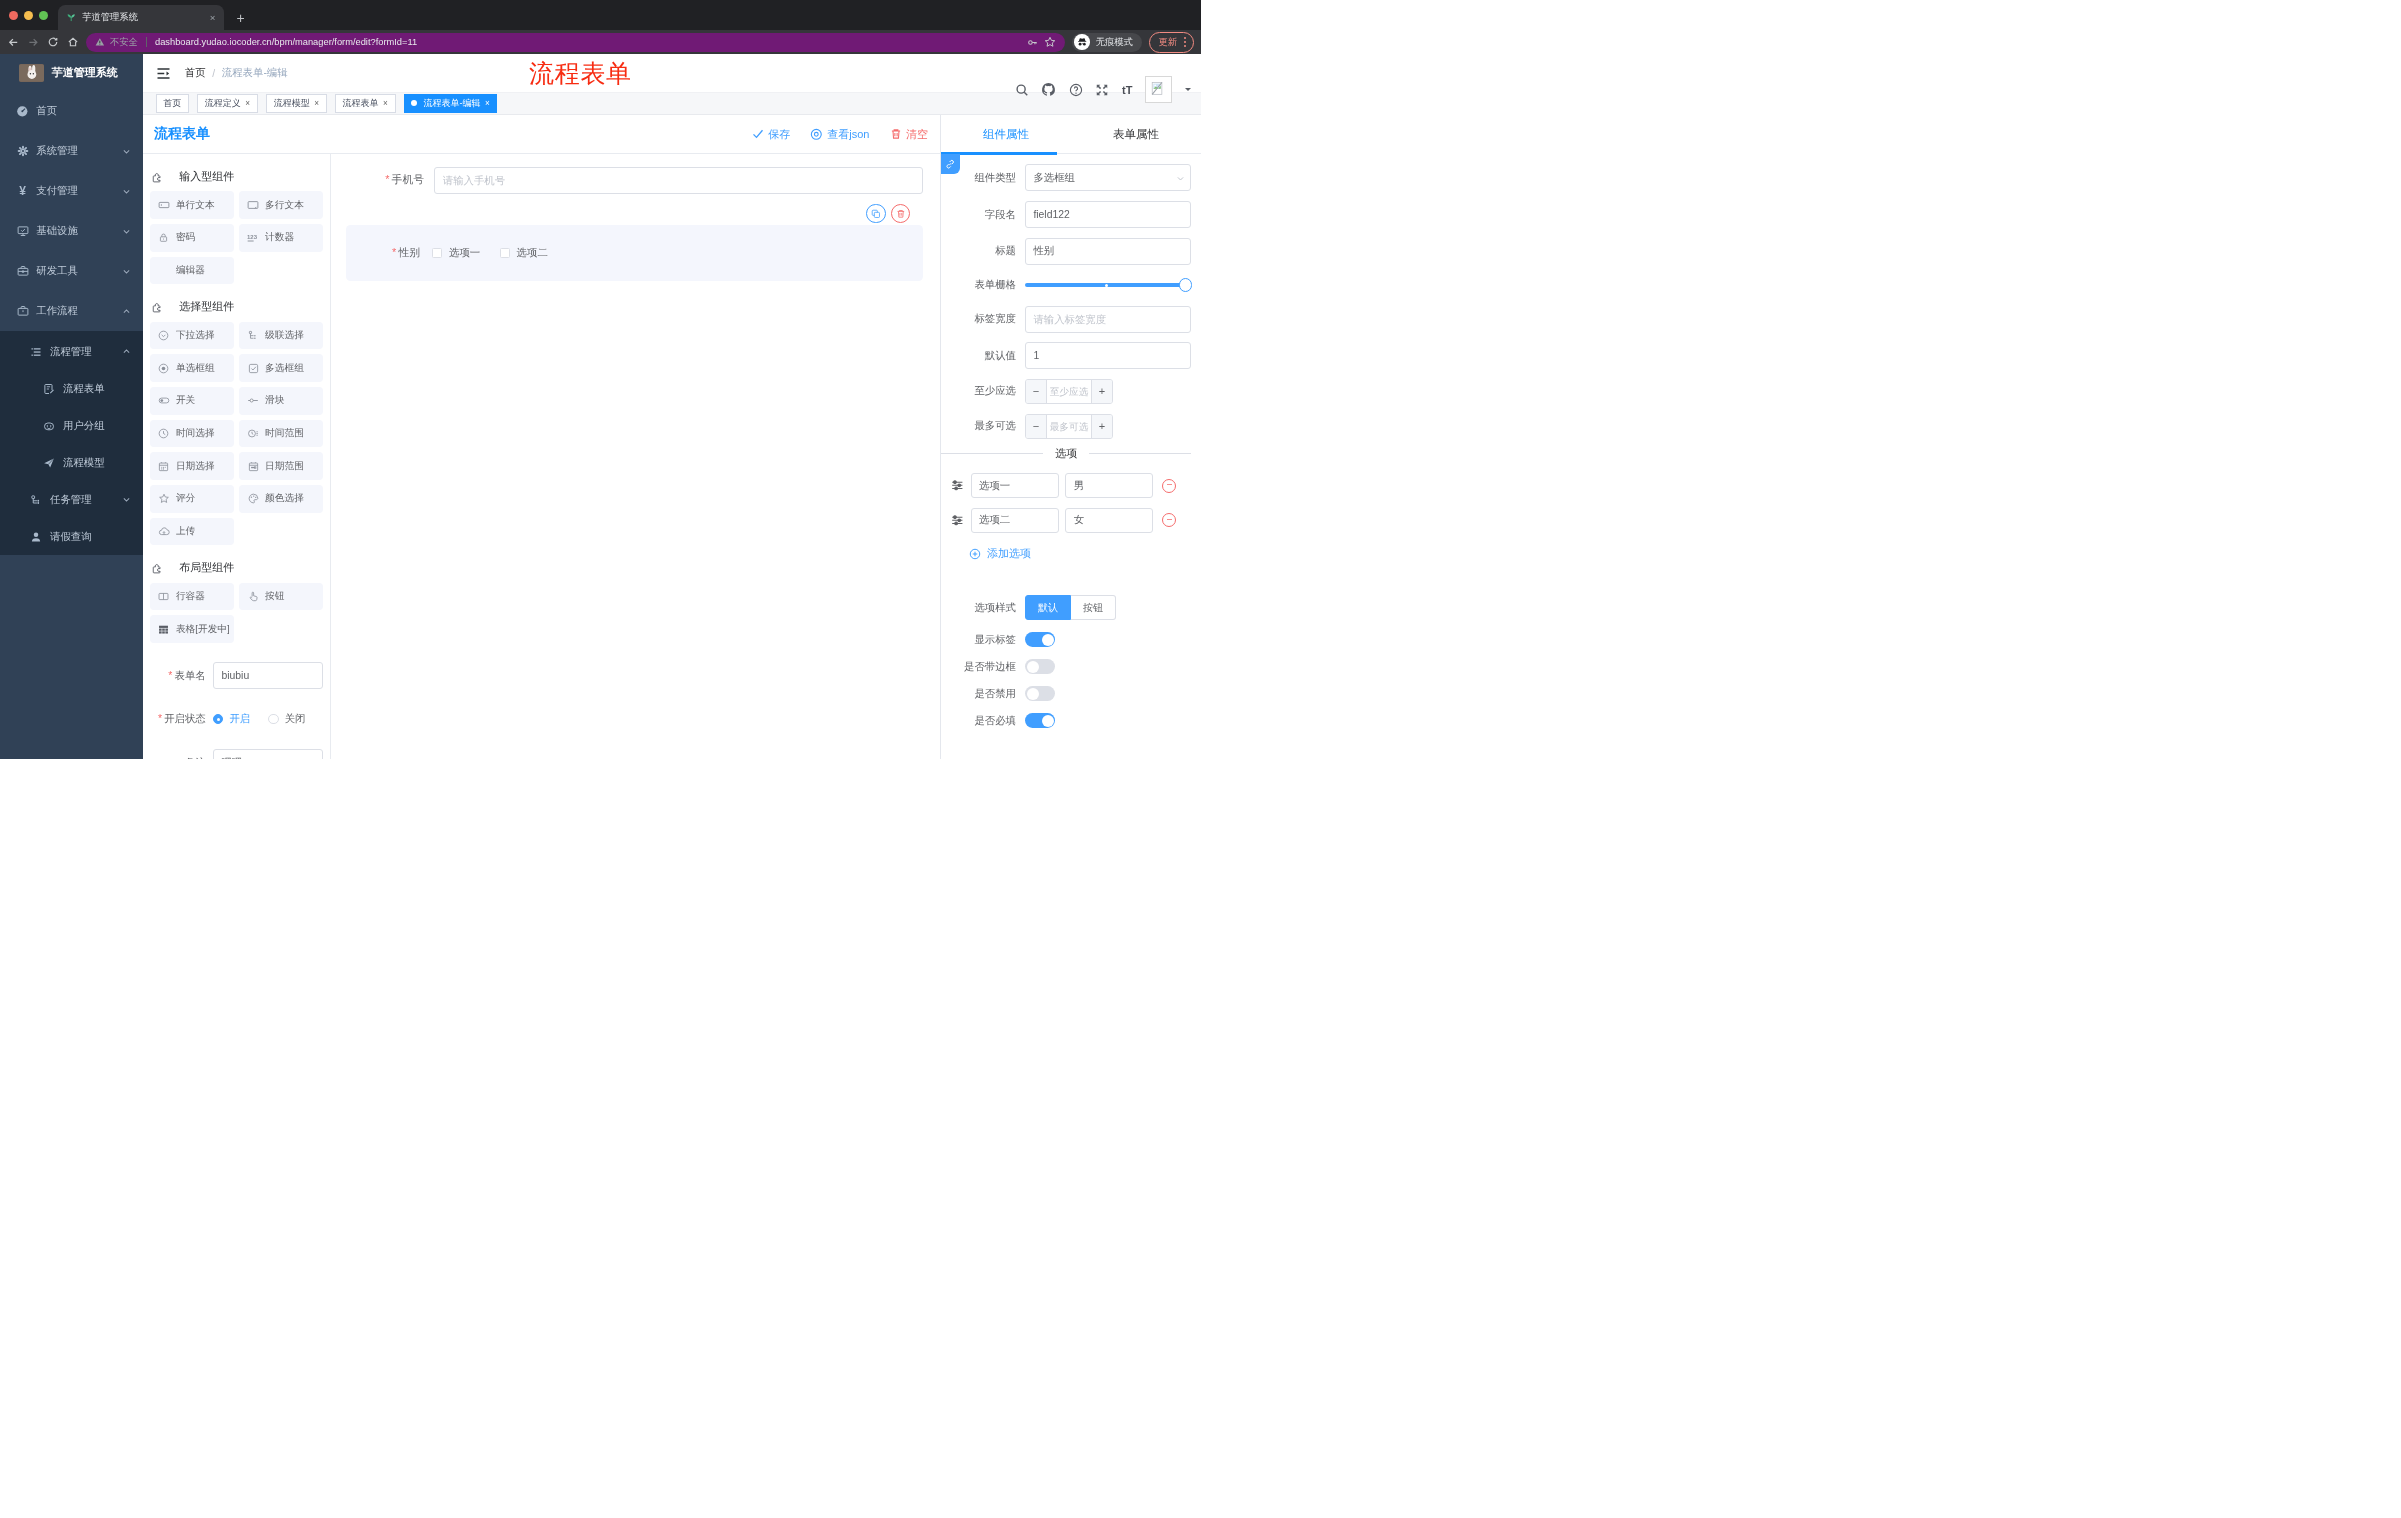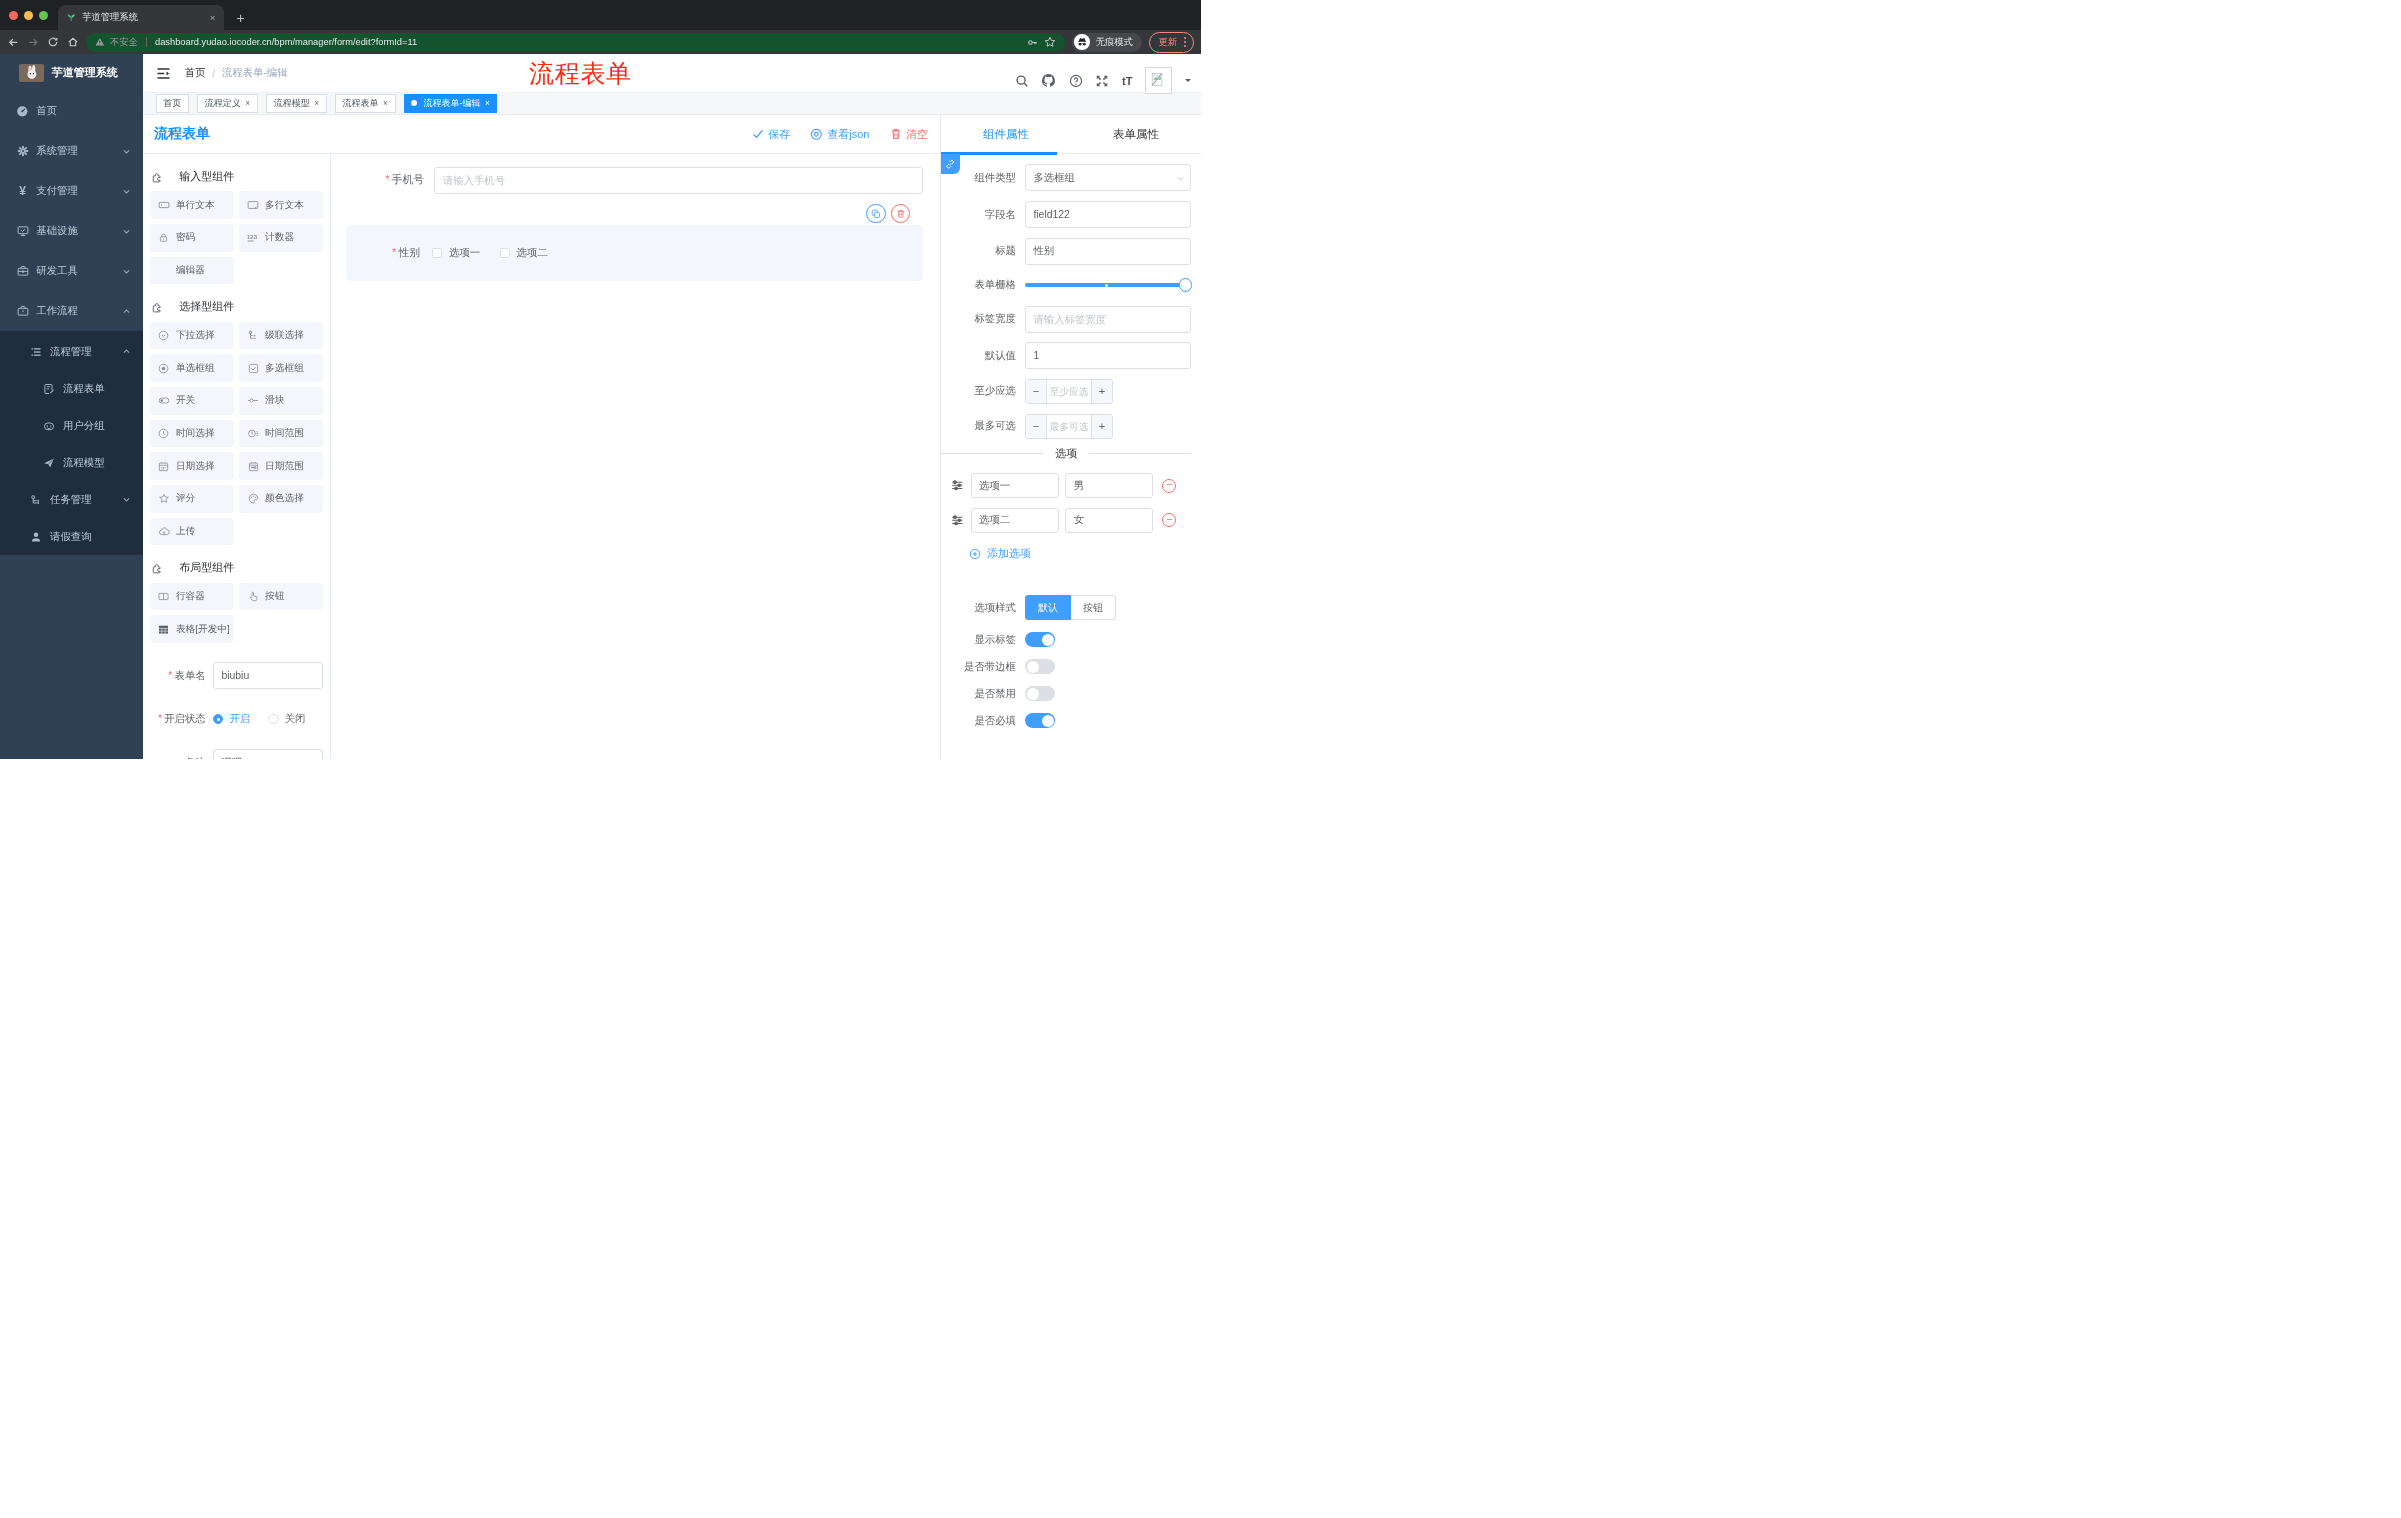--- a/index.html
+++ b/index.html
@@ -13,21 +13,21 @@
   .dot{width:9px;height:9px;border-radius:50%;}
   .dot.r{background:#ee6a5f}.dot.y{background:#f5bd4f}.dot.g{background:#61c454}
   .btab{height:25px;width:166px;background:#35363a;border-radius:7.4px 7.4px 0 0;
         display:flex;align-items:center;padding:0 7.4px;box-sizing:border-box;}
   .btab .t{flex:1;color:#e8eaed;font-size:9.3px;margin-left:6px;white-space:nowrap;overflow:hidden;}
   .btab .x{color:#9aa0a6;font-size:9.7px;padding:0 1.5px;}
   .newtab{color:#c0c3c7;font-size:14px;margin:0 0 4.5px 12px;}
   .toolbar{height:24.5px;background:#35363a;display:flex;align-items:center;padding:0 7.4px;gap:7.4px;}
   .nav-ic{color:#c6c9cc;}
   .nav-ic.dis{color:#6e7175;}
-  .omnibox{flex:1;height:19.3px;background:#14532d;border-radius:9.7px;display:flex;align-items:center;
+  .omnibox{flex:1;height:19.3px;background:#701a75;border-radius:9.7px;display:flex;align-items:center;
            padding:0 9px;gap:5.2px;font-size:9.3px;color:#9aa0a6;min-width:0;}
   .omnibox .sep{width:0.7px;height:10.4px;background:#5f6368;margin:0 3px;}
   .omnibox .url{color:#e8eaed;white-space:nowrap;overflow:hidden;flex:1;}
   .incog{height:19.3px;background:#46474b;border-radius:9.7px;display:flex;align-items:center;
          gap:6px;padding:1.5px 9px 1.5px 2.2px;box-sizing:border-box;}
   .incog .cir{width:15.6px;height:15.6px;border-radius:50%;background:#fff;display:flex;align-items:center;justify-content:center;}
   .incog .lbl{color:#e8eaed;font-size:9.3px;}
   .update{height:18.6px;border:1.1px solid #f28b82;border-radius:10.4px;color:#f28b82;
           display:flex;align-items:center;gap:6.7px;padding:0 6.7px 0 8.2px;font-size:9.3px;}
   .vdots{display:flex;flex-direction:column;gap:1.9px;}
@@ -51,21 +51,21 @@
   .main{position:absolute;left:143px;top:0;right:0;bottom:0;}
   .app-header{height:39px;background:#fff;display:flex;align-items:center;position:relative;
               border-bottom:0.7px solid #f0f1f4;box-sizing:border-box;}
   .hamb{margin-left:13.4px;color:#2f3438;}
   .crumb{display:flex;align-items:center;gap:6.7px;margin-left:13.4px;font-size:10.4px;}
   .crumb .c1{color:#303133;}
   .crumb .sep{color:#c0c4cc;}
   .crumb .c2{color:#97a8be;}
   .annotation{position:absolute;left:386px;top:0;height:39px;display:flex;align-items:center;
               font-size:25px;color:#f72c12;font-weight:500;letter-spacing:0.7px;}
-  .hdr-right{position:absolute;right:10.4px;top:7px;height:39px;display:flex;align-items:center;gap:12.6px;color:#5a5e66;justify-content:flex-end;}
+  .hdr-right{position:absolute;right:10.4px;top:16px;height:39px;display:flex;align-items:center;gap:12.6px;color:#5a5e66;justify-content:flex-end;}
   .tt{font-weight:bold;font-size:11px;color:#4a4e56;}
   .avatar{width:25px;height:25px;border:0.7px solid #d8d8d8;background:#fff;display:flex;align-items:center;justify-content:center;}
   .caret{width:0;height:0;border:3.7px solid transparent;border-top-color:#5a5e66;margin-top:3.7px;}
   
   .tagbar{height:22px;background:#f6f7f9;border-bottom:0.7px solid #e8eaee;display:flex;align-items:center;
           padding-left:12.6px;gap:8.2px;box-sizing:border-box;}
   .tag{height:19.3px;background:#fff;border:0.7px solid #d8dce5;color:#495060;font-size:9px;
        display:flex;align-items:center;gap:4.5px;padding:0 6.7px;box-sizing:border-box;white-space:nowrap;}
   .tag .tx{font-size:9px;}
   .tag .cl{font-size:8.2px;color:#666;}

